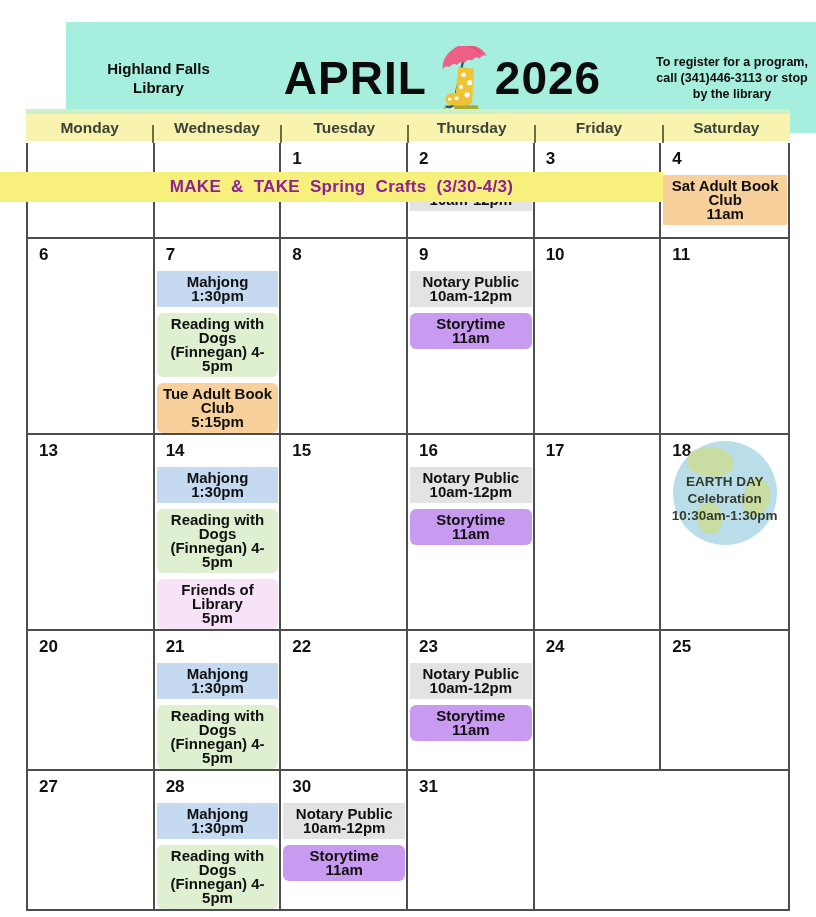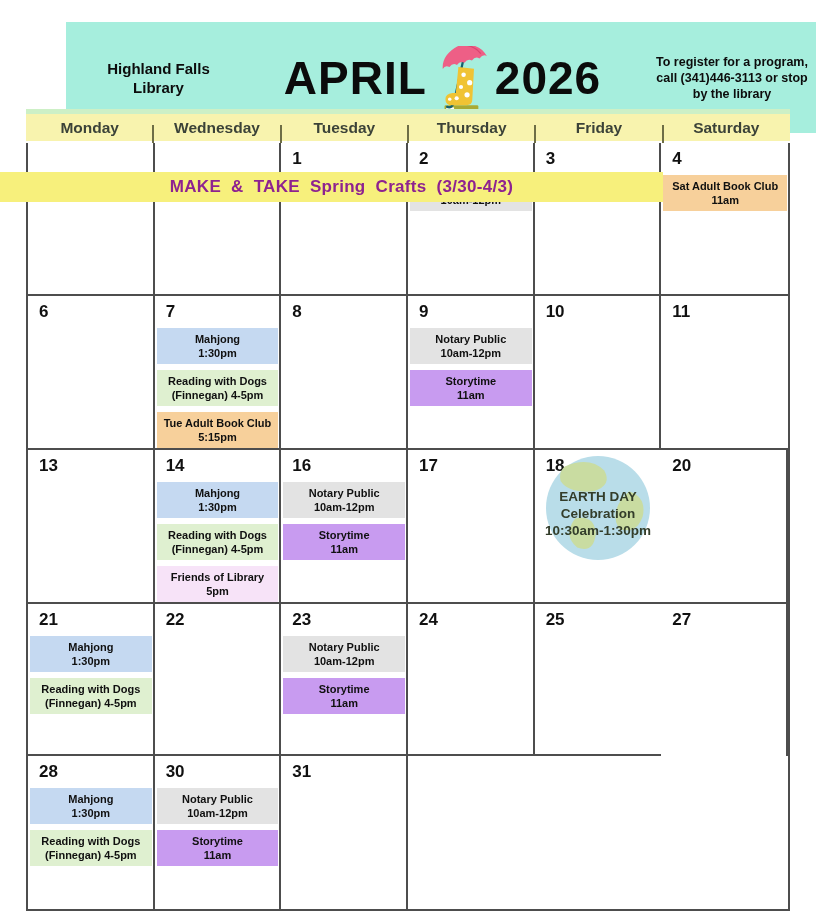--- a/index.html
+++ b/index.html
@@ -61,23 +61,23 @@
     background:#ffffff; overflow:visible;
   }
   .cell.last-col { border-right:none; }
   .cell.last-row { border-bottom:none; }
   .daynum {
     display:block; padding:5px 0 0 11px; font-weight:bold; font-size:17px;
     line-height:22px; color:#111111;
   }
   .event {
     margin:5px 1px 0 2px; text-align:center; padding:4px 1px;
-    font-weight:bold; font-size:11px; line-height:14px; color:#101010;
-  }
-  .event + .event { margin-top:6px; }
+    font-weight:bold; font-size:15px; line-height:14px; color:#101010;
+  }
+  .event + .event { margin-top:6px;border-radius:6px; }
   .event .l1, .event .l2 { display:block; }
 
   
   .banner {
     position:absolute; left:-26px; top:29px; width:663px; height:30px;
     background:#f7f07c; z-index:6; display:flex; align-items:center; justify-content:center;
     font-weight:bold; font-size:17px; color:#8e2290; word-spacing:5px; letter-spacing:0.3px;
   }
 
   
@@ -221,20 +221,23 @@
           </div>
           <div class="event" style="background: rgb(223, 240, 208);">
             <span class="l1">Reading with Dogs</span>
             <span class="l2">(Finnegan) 4-5pm</span>
           </div>
           <div class="event" style="background: rgb(247, 227, 248);">
             <span class="l1">Friends of Library</span>
             <span class="l2">5pm</span>
           </div>
         </div>
+        <div class="cell row-2 col-2">
+          <span class="daynum">15</span>
+        </div>
         <div class="cell row-2 col-3">
           <span class="daynum">16</span>
           <div class="event" style="background: rgb(227, 227, 227);">
             <span class="l1">Notary Public</span>
             <span class="l2">10am-12pm</span>
           </div>
           <div class="event" style="background: rgb(200, 155, 240);">
             <span class="l1">Storytime</span>
             <span class="l2">11am</span>
           </div>

